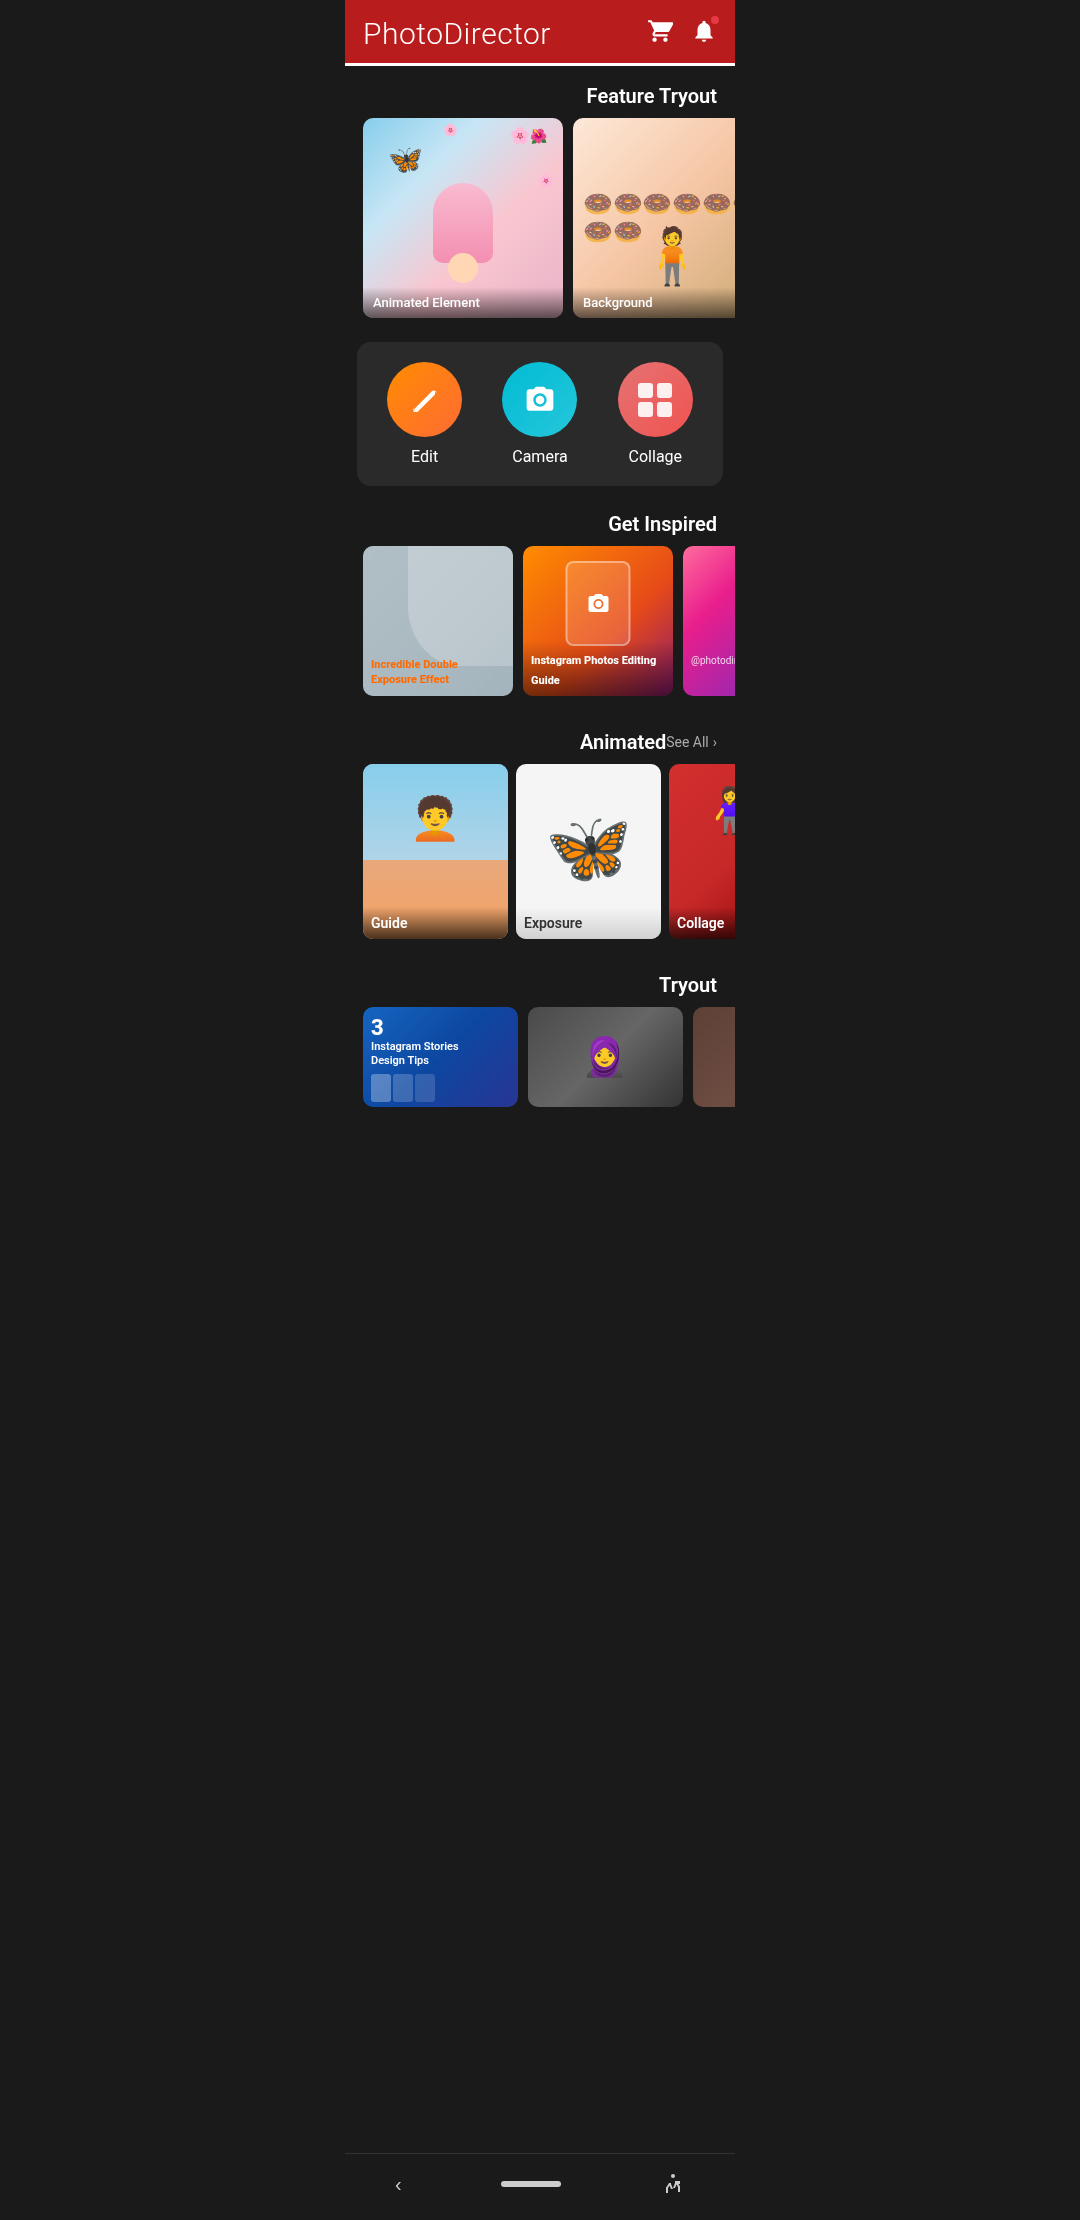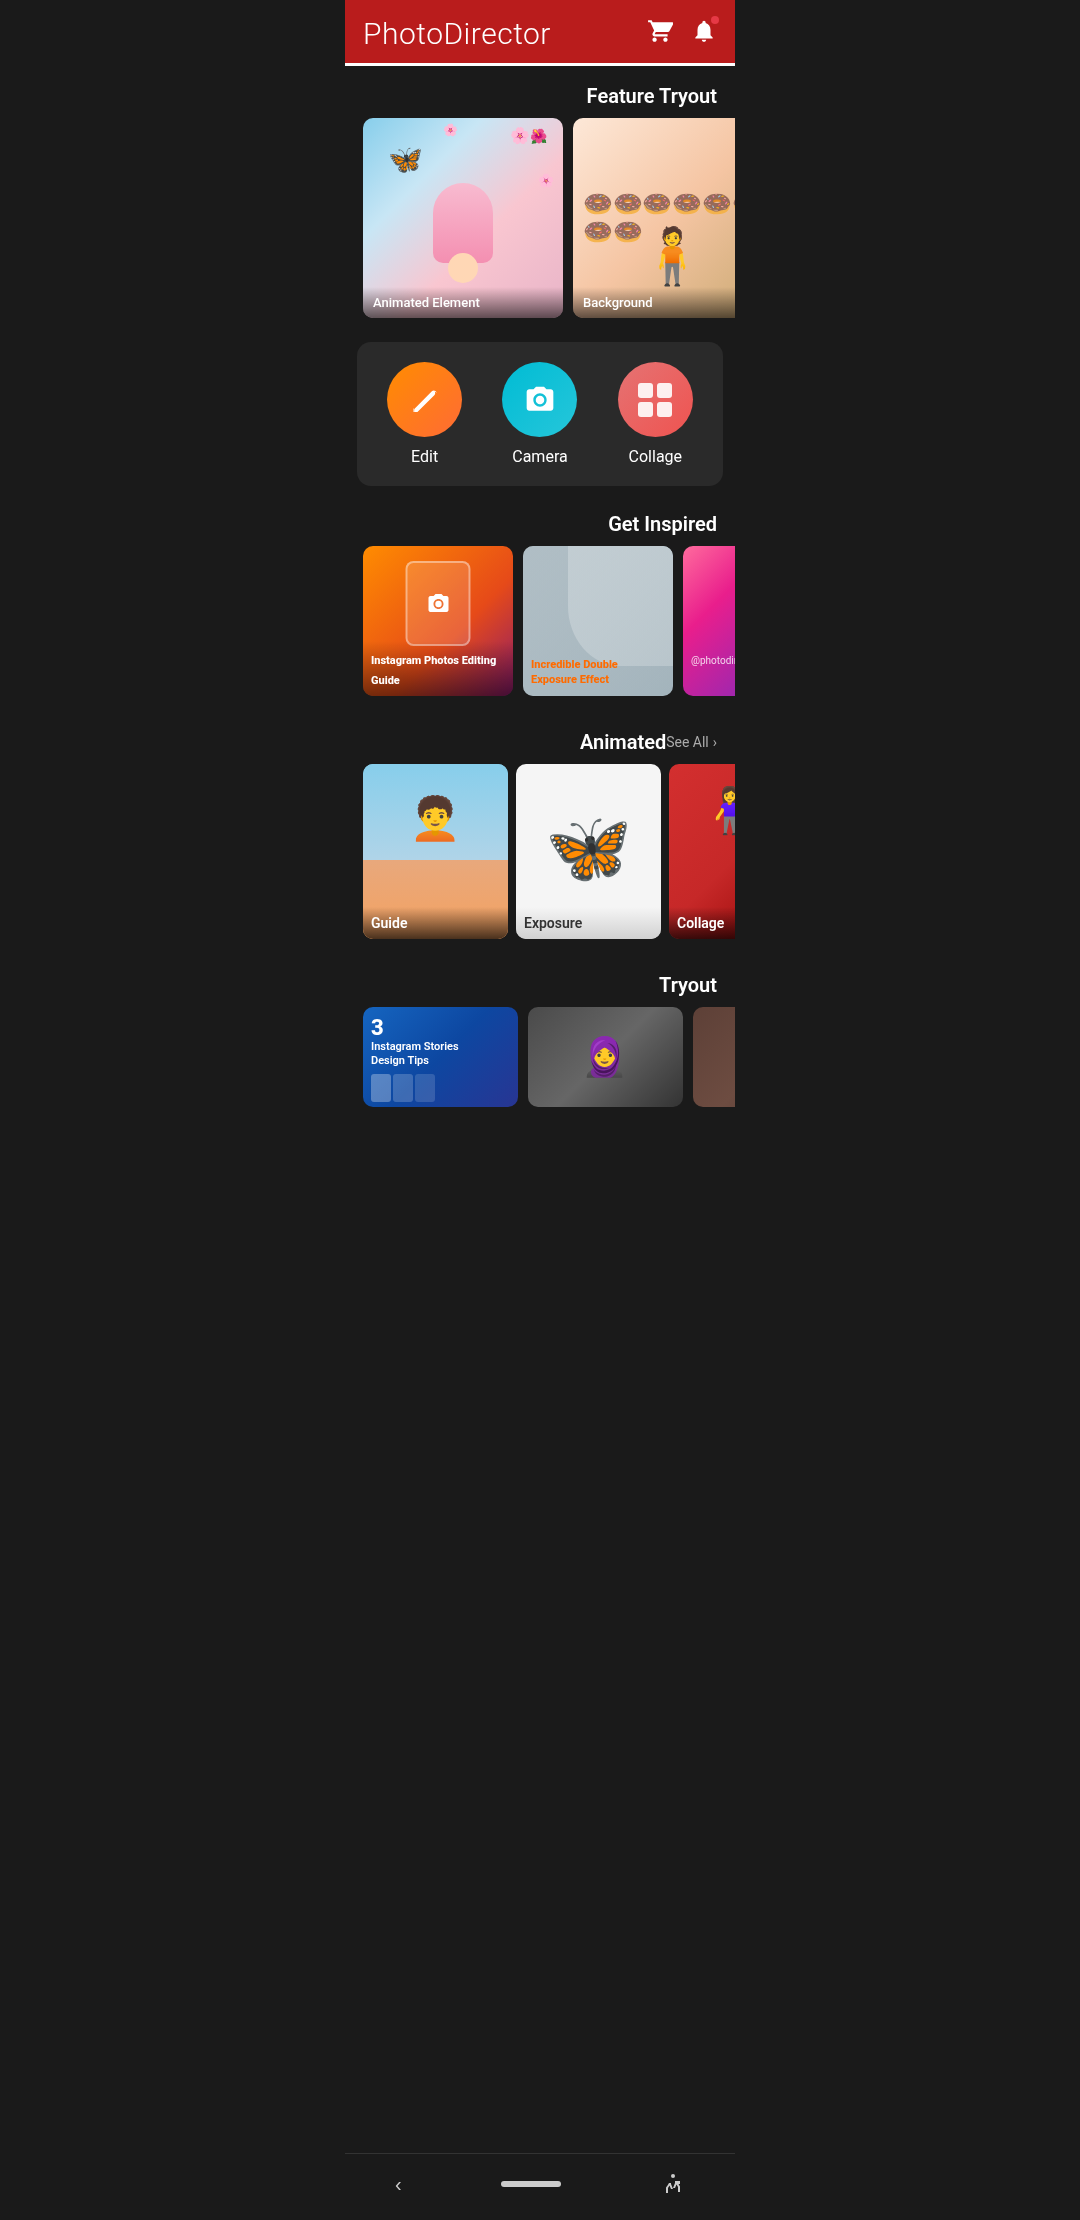--- a/index.html
+++ b/index.html
@@ -535,37 +535,37 @@
       </div>
     </div>
   </div>
 
   <div class="section-header">
     <span class="section-title">Get Inspired</span>
   </div>
 
   <div class="inspired-scroll">
 
+    <div class="inspired-card card-double-exposure">
+      <div class="face-silhouette"></div>
+      <div style="position:absolute;top:0;left:0;right:0;bottom:0;background:linear-gradient(135deg,rgba(176,190,197,0.5),rgba(207,216,220,0.3));"></div>
+      <div class="inspired-label">
+        <span style="color:#ff6b00;font-size:11px;font-weight:800;line-height:1.3;">Incredible Double Exposure Effect</span>
+      </div>
+    </div>
+
     <div class="inspired-card card-instagram-guide">
       <div class="ig-phone-frame">
         <svg width="24" height="24" viewBox="0 0 24 24" fill="white">
           <path d="M12 15.2A3.2 3.2 0 1 0 12 8.8a3.2 3.2 0 0 0 0 6.4z"></path>
           <path d="M9 2L7.17 4H4c-1.1 0-2 .9-2 2v12c0 1.1.9 2 2 2h16c1.1 0 2-.9 2-2V6c0-1.1-.9-2-2-2h-3.17L15 2H9zm3 15c-2.76 0-5-2.24-5-5s2.24-5 5-5 5 2.24 5 5-2.24 5-5 5z"></path>
         </svg>
       </div>
       <div style="position:absolute;bottom:0;left:0;right:0;padding:8px;background:linear-gradient(transparent,rgba(0,0,0,0.5));">
         <span style="font-size:11px;font-weight:800;color:#fff;line-height:1.3;">Instagram Photos Editing Guide</span>
-      </div>
-    </div>
-
-    <div class="inspired-card card-double-exposure">
-      <div class="face-silhouette"></div>
-      <div style="position:absolute;top:0;left:0;right:0;bottom:0;background:linear-gradient(135deg,rgba(176,190,197,0.5),rgba(207,216,220,0.3));"></div>
-      <div class="inspired-label">
-        <span style="color:#ff6b00;font-size:11px;font-weight:800;line-height:1.3;">Incredible Double Exposure Effect</span>
       </div>
     </div>
 
     <div class="inspired-card card-photodirector">
       <div class="ig-logo">
         <svg width="48" height="48" viewBox="0 0 24 24" fill="none" stroke="white" stroke-width="2">
           <rect x="2" y="2" width="20" height="20" rx="5" ry="5"></rect>
           <path d="M16 11.37A4 4 0 1 1 12.63 8 4 4 0 0 1 16 11.37z"></path>
           <line x1="17.5" y1="6.5" x2="17.51" y2="6.5"></line>
         </svg>

